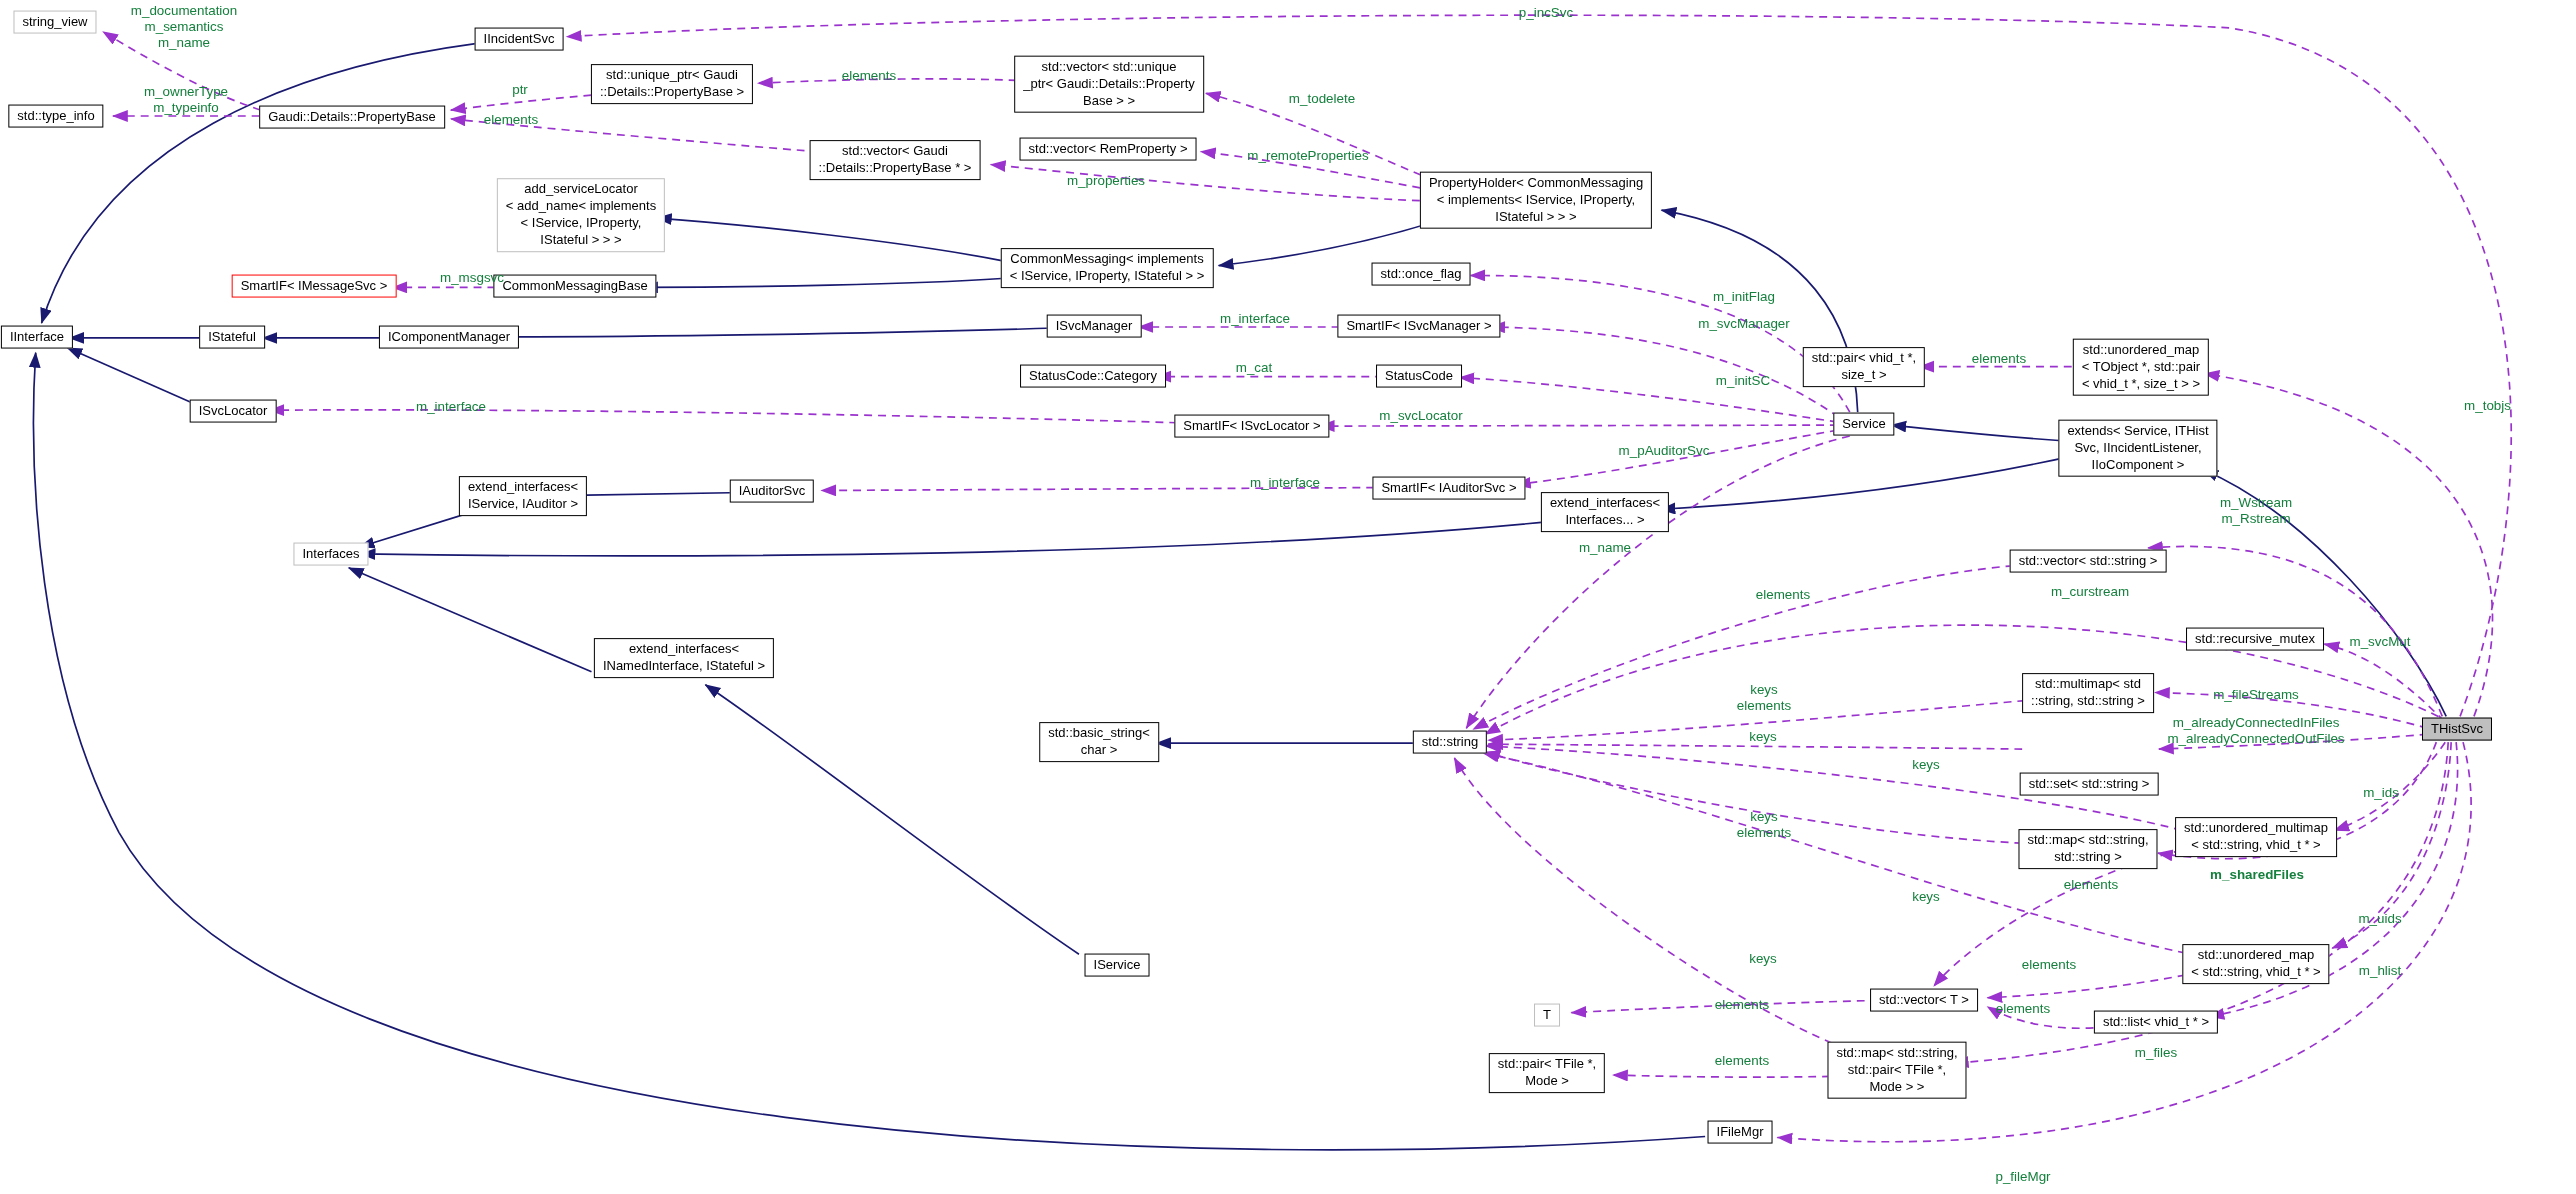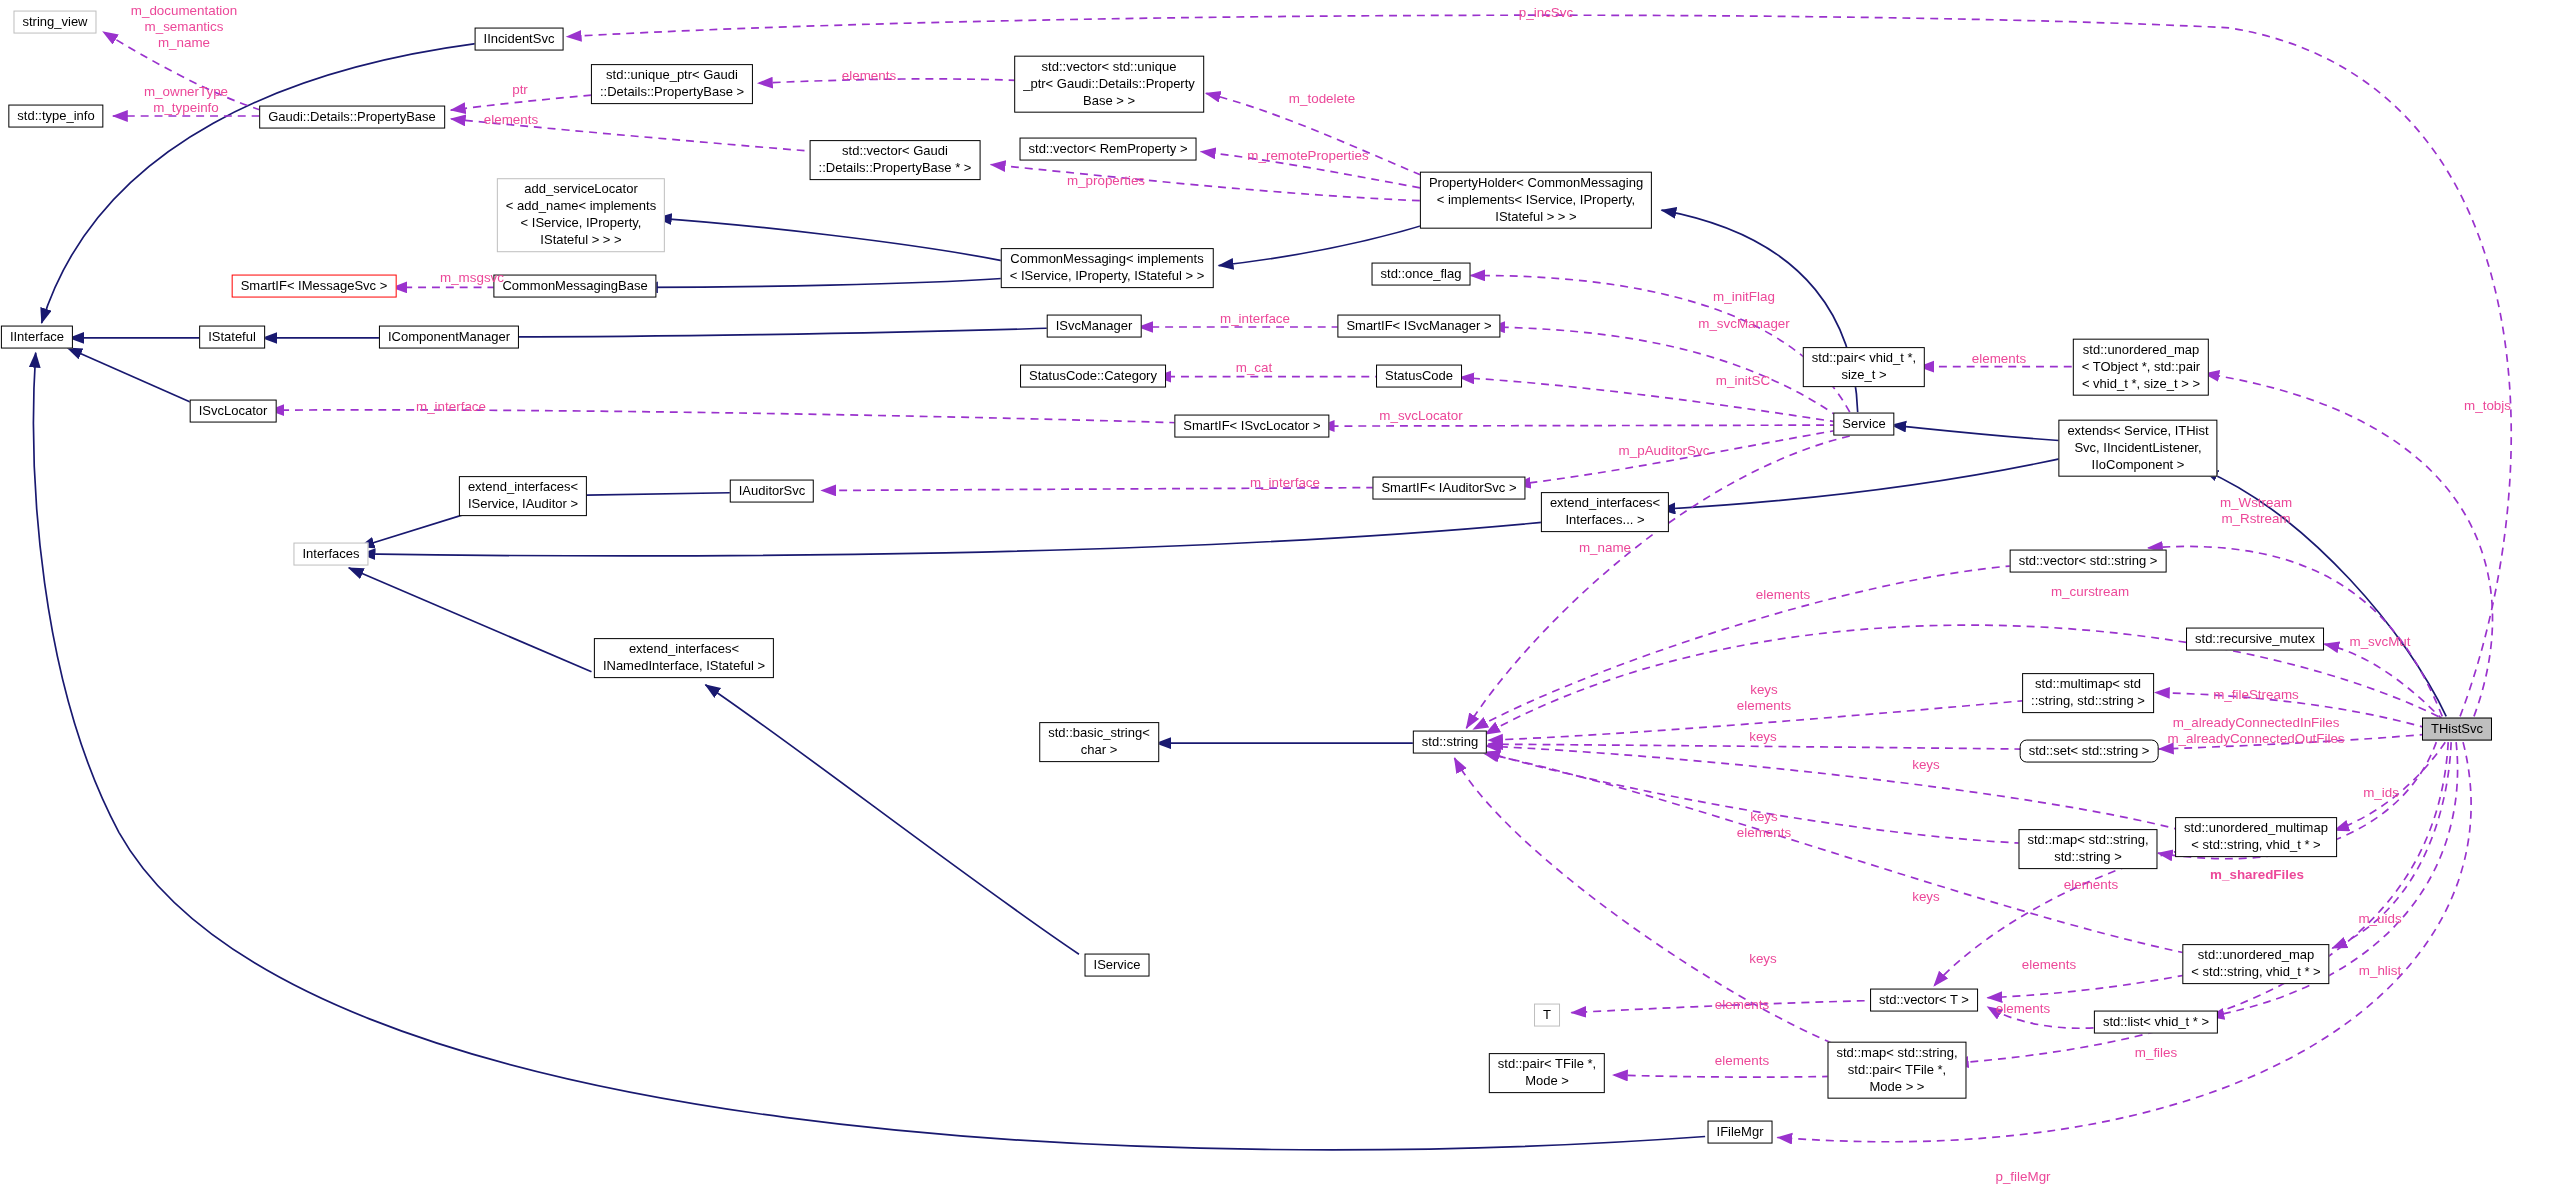--- a/index.html
+++ b/index.html
@@ -10,21 +10,21 @@
   .edge.inherit{stroke:#191970;}
   .edge.use{stroke:#9a32cd;stroke-dasharray:8 6;}
   .node{position:absolute;transform:translate(-50%,-50%);background:#ffffff;
         border:1.5px solid #000000;padding:2px 8px;text-align:center;
         font-size:13px;line-height:1.3;color:#000;white-space:nowrap;z-index:2;}
   .node.template{border-color:#bebebe;}
   .node.truncated{border-color:#ff0000;}
   .node.target{background:#bfbfbf;border-color:#000000;}
   .nline{pointer-events:none;}
   .elabel{position:absolute;transform:translate(-50%,-50%);font-size:13.4px;line-height:1.2;
-          color:#ec4899;white-space:pre;text-align:center;z-index:3;}
+          color:#15803d;white-space:pre;text-align:center;z-index:3;}
 </style>
 </head>
 <body>
 
 <div id="diagram">
   <svg id="edges" viewBox="0 0 2600 1206">
     <defs>
       <marker id="arrow-inherit" markerUnits="userSpaceOnUse" markerWidth="18" markerHeight="14" refX="15" refY="6" orient="auto">
         <polygon points="0,0 16,6 0,12" fill="#191970"></polygon>
       </marker>
@@ -217,21 +217,21 @@
       <div class="node plain" style="left: 2255px; top: 639px;">
         <div class="nline">std::recursive_mutex</div>
       </div>
       <div class="node plain" style="left: 2088px; top: 693px;">
         <div class="nline">std::multimap&lt; std</div>
         <div class="nline">::string, std::string &gt;</div>
       </div>
       <div class="node target" style="left: 2457px; top: 729px;">
         <div class="nline">THistSvc</div>
       </div>
-      <div class="node plain" style="left: 2089px; top: 751px; border-radius: 7px;">
+      <div class="node plain" style="left: 2089px; top: 784px;">
         <div class="nline">std::set&lt; std::string &gt;</div>
       </div>
       <div class="node plain" style="left: 2088px; top: 849px;">
         <div class="nline">std::map&lt; std::string,</div>
         <div class="nline">std::string &gt;</div>
       </div>
       <div class="node plain" style="left: 2256px; top: 837px;">
         <div class="nline">std::unordered_multimap</div>
         <div class="nline">&lt; std::string, vhid_t * &gt;</div>
       </div>

